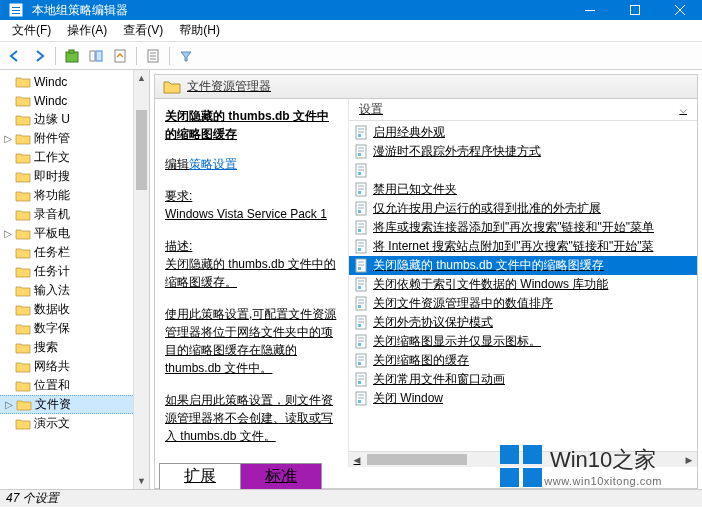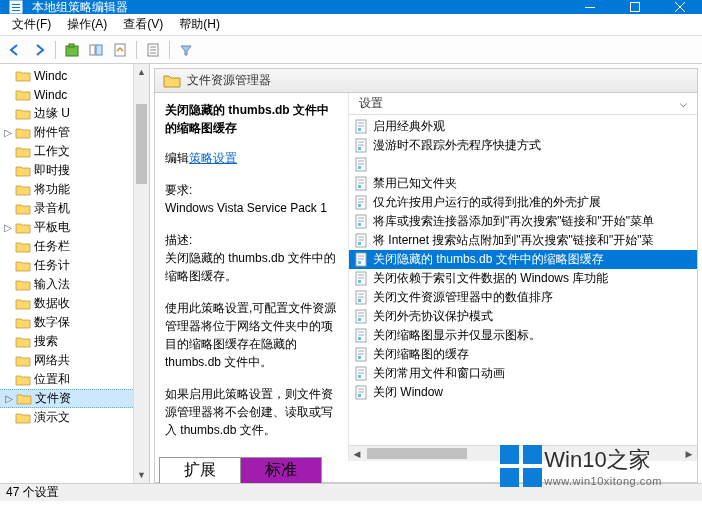--- a/index.html
+++ b/index.html
@@ -1,18 +1,18 @@
 <!DOCTYPE html>
 <html><head>
 <meta charset="utf-8">
 <style>
 * { margin: 0; padding: 0; box-sizing: border-box; font-family: "Microsoft YaHei", "Segoe UI", sans-serif; }
 body { width: 702px; height: 517px; background: #fff; font-size: 12px; color: #000; position: relative; overflow: hidden; }
 
-.titlebar { height: 14px; background: #0078d7; color: #fff; display: flex; align-items: center; padding-left: 8px; }
+.titlebar { height: 20px; background: #0078d7; color: #fff; display: flex; align-items: center; padding-left: 8px; }
 .titlebar .ticon { width: 16px; height: 16px; margin-right: 8px; display: flex; align-items: center; justify-content: center; }
 .titlebar .ttitle { flex: 1; font-size: 12px; }
 .winctrls { display: flex; height: 100%; }
 .winctrls div { width: 45px; display: flex; align-items: center; justify-content: center; font-size: 12px; font-family: "Segoe MDL2 Assets", sans-serif; }
 
 .menubar { height: 22px; display: flex; align-items: center; padding: 0 4px; background: #fff; border-bottom: 1px solid #e0e0e0; }
 .menubar span { padding: 14px 8px; font-size: 12px; }
 
 .toolbar { height: 28px; display: flex; align-items: center; padding: 0 4px; gap: 2px; border-bottom: 1px solid #d0d0d0; background: #fdfdfd; }
 .tbtn { width: 22px; height: 22px; display: flex; align-items: center; justify-content: center; border: 1px solid transparent; }
@@ -23,21 +23,21 @@
 .tree { width: 150px; border-right: 1px solid #ccc; overflow: hidden; position: relative; padding: 2px 0; background: #fff; }
 .tree-inner { margin-left: -6px; }
 .titem { display: flex; align-items: center; height: 19px; padding-left: 8px; white-space: nowrap; overflow: hidden; }
 .titem .expander { width: 12px; font-size: 10px; color: #666; text-align: center; }
 .titem .ficon { width: 16px; height: 14px; margin: 0 3px 0 1px; }
 .titem.sel { background: #cce8ff; border: 1px dotted #66a8e0; }
 .tscroll { position: absolute; right: 0; top: 0; bottom: 0; width: 16px; background: #f0f0f0; border-left: 1px solid #ddd; }
 .tscroll .thumb { position: absolute; left: 2px; right: 2px; top: 40px; height: 80px; background: #c0c0c0; }
 .tscroll .arr { position: absolute; left: 0; right: 0; height: 16px; text-align: center; font-size: 9px; color: #555; line-height: 16px; }
 
-.details { flex: 1; display: flex; flex-direction: column; }
+.details { flex: 1; display: flex; flex-direction: column; text-decoration: underline; }
 .header { height: 26px; background: linear-gradient(#f7f7f7,#eaeaea); border-bottom: 1px solid #ccc; display: flex; align-items: center; padding-left: 8px; gap: 6px; margin: 4px 4px 0 4px; border: 1px solid #ccc; }
 .header .hlabel { font-size: 12px; color: #333; }
 .header-icon { width: 18px; height: 16px; }
 
 .panes { flex: 1; display: flex; margin: 0 4px; border-left: 1px solid #ccc; border-right: 1px solid #ccc; }
 .descpanel { width: 194px; padding: 8px 10px; font-size: 12px; line-height: 1.5; border-right: 1px solid #e8e8e8; overflow: hidden; }
 .descpanel .policy-title { font-weight: bold; margin-bottom: 12px; }
 .descpanel a { color: #0066cc; text-decoration: underline; }
 .descpanel .sect { margin-bottom: 14px; }
 
@@ -50,23 +50,23 @@
 .litem .picon { width: 16px; height: 16px; margin-right: 4px; flex-shrink: 0; }
 .lscroll-h { height: 16px; background: #f0f0f0; border-top: 1px solid #ddd; display: flex; align-items: center; position: relative; }
 .lscroll-h .hthumb { position: absolute; top: 2px; bottom: 2px; left: 18px; width: 100px; background: #c0c0c0; }
 .lscroll-h .harr { width: 16px; text-align: center; font-size: 9px; color: #555; }
 
 .tabs { height: 22px; display: flex; align-items: flex-end; padding-left: 4px; margin: 0 4px; border: 1px solid #ccc; border-top: none; background: #fff; }
 .tab { padding: 2px 24px; border: 1px solid #999; border-bottom: none; font-size: 16px; background: #fff; margin-right: -1px; position: relative; top: 1px; margin-top: 12px; }
 .tab.active { background: #fff; z-index: 2; }
 .tab.inactive { background: #a21caf; }
 
-.statusbar { height: 18px; border-top: 1px solid #ccc; padding: 1px 6px; font-size: 12px; display: flex; align-items: center; background: #f0f0f0; }
-
-.watermark { position: absolute; right: 40px; bottom: 30px; display: flex; align-items: center; gap: 2px; pointer-events: none; opacity: 0.95; }
+.statusbar { height: 18px; border-top: 1px solid #ccc; padding: 1px 6px; font-size: 12px; display: flex; align-items: center; background: #f0f0f0; font-style: italic; }
+
+.watermark { position: absolute; right: 40px; bottom: 30px; display: flex; align-items: center; gap: 2px; pointer-events: none; opacity: 0.95; text-align: center; }
 .watermark .wlogo { display: flex; flex-wrap: wrap; width: 42px; height: 42px; gap: 4px; }
 .watermark .wlogo div { width: 19px; height: 19px; background: #0078d7; }
 .watermark .wtext { display: flex; flex-direction: column; }
 .watermark .wbig { font-size: 22px; font-weight: 500; color: #222; }
 .watermark .wsmall { font-size: 11px; color: #666; letter-spacing: 0.5px; }
 
 svg { display: block; }
 </style>
 </head>
 <body>

